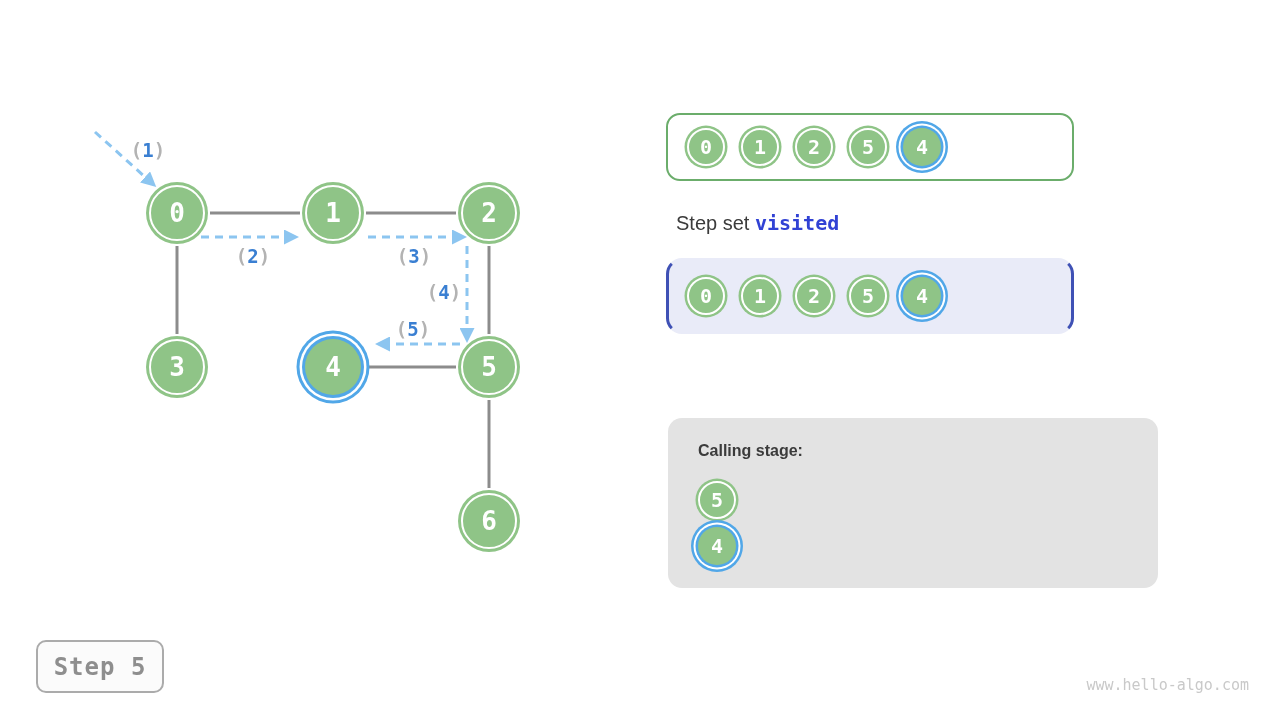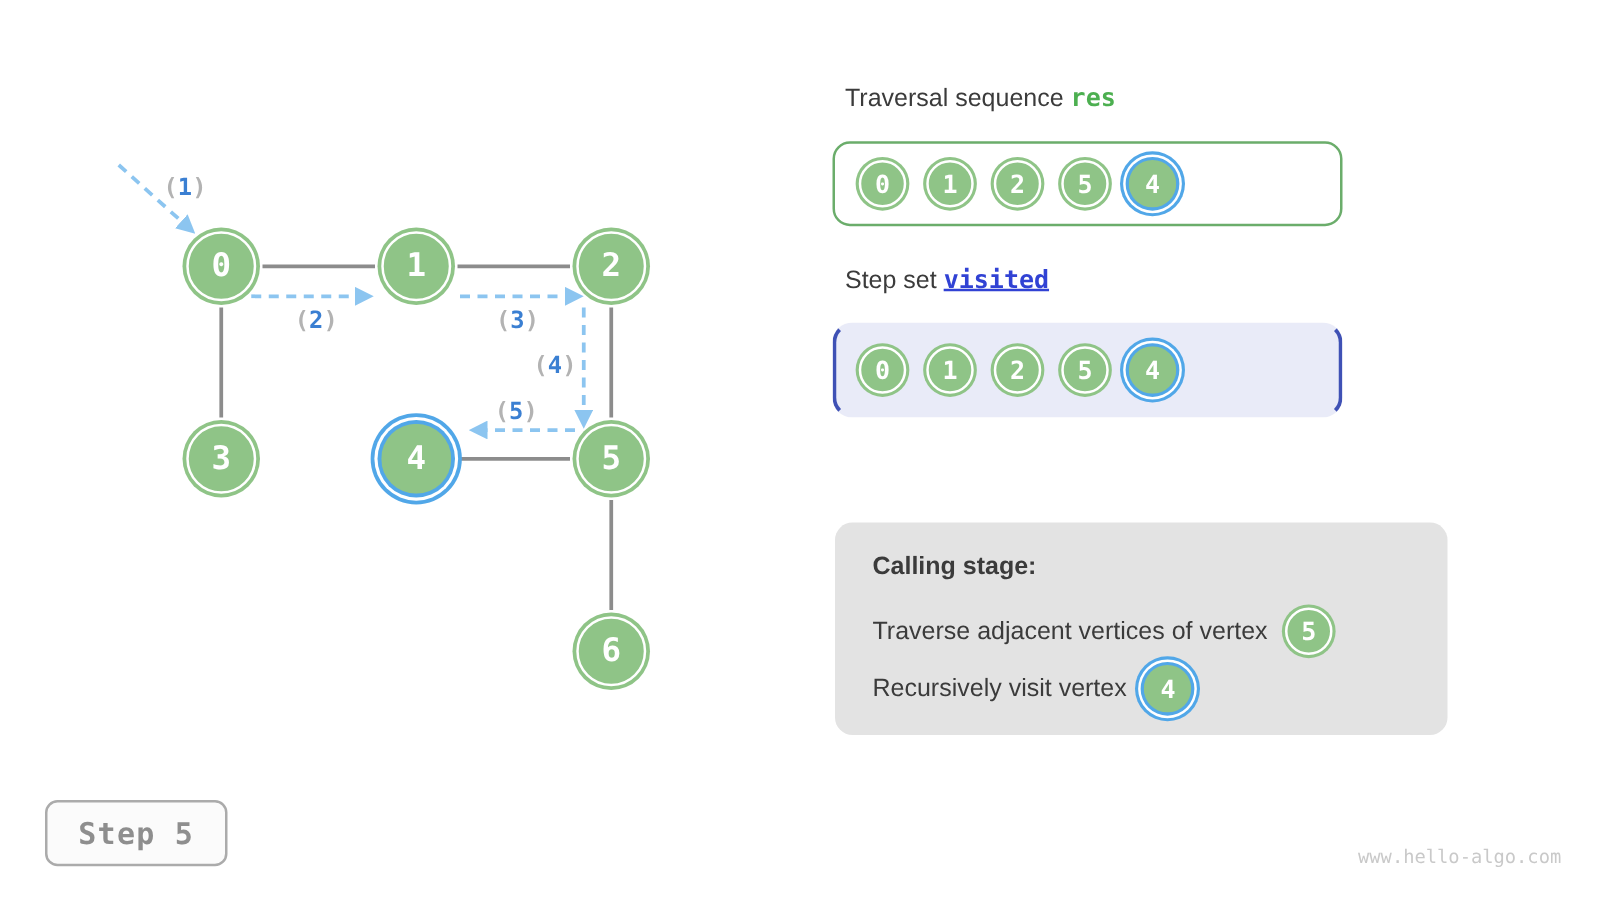--- a/index.html
+++ b/index.html
@@ -21,47 +21,47 @@
   .gnode.hl{border-color:transparent;
          box-shadow:0 0 0 3px var(--highlight_blue),0 0 0 5.5px #fff,0 0 0 8.5px var(--highlight_blue);}
 
   .order-label{position:absolute;transform:translate(-50%,-50%);white-space:nowrap;
          font:bold 19px "DejaVu Sans Mono",monospace;color:var(--order_blue);}
   .order-label .paren{color:var(--paren_gray);}
 
   
   .panel-title{position:absolute;font-size:20px;color:var(--text_dark);}
   .code{font-family:"DejaVu Sans Mono",monospace;font-weight:bold;}
-  .green{color:var(--res_green);} .indigo{color:var(--visited_blue);text-decoration:underline;}
+  .green{color:var(--res_green);} .indigo{color:var(--visited_blue);}
   .t1{left:676px;top:66px;} .t2{left:676px;top:211px;}
 
   .res-box{position:absolute;left:666px;top:113px;width:408px;height:68px;
          border:2px solid var(--box_green_border);border-radius:14px;background:#fff;
          display:flex;align-items:center;padding-left:19px;gap:16px;box-sizing:border-box;}
   .hash-box{position:absolute;left:666px;top:258px;width:408px;height:76px;
          background:var(--hash_bg);border:3px solid transparent;
          border-left-color:var(--brace_indigo);border-right-color:var(--brace_indigo);
          border-radius:16px;display:flex;align-items:center;padding-left:18px;gap:16px;box-sizing:border-box;}
 
   .chip{width:38px;height:38px;border-radius:50%;flex:none;
          background:var(--node_green);border:2px solid #fff;
          box-shadow:0 0 0 2.5px var(--node_green);
          color:#fff;font:bold 20px "DejaVu Sans Mono",monospace;line-height:1;
          display:flex;align-items:center;justify-content:center;box-sizing:border-box;}
   .chip.hl{border-color:transparent;
          box-shadow:0 0 0 2.5px var(--highlight_blue),0 0 0 4.5px #fff,0 0 0 7px var(--highlight_blue);}
 
   .calling-box{position:absolute;left:668px;top:418px;width:490px;height:170px;
          background:var(--call_bg);border-radius:14px;padding:24px 30px;box-sizing:border-box;}
-  .call-heading{font-size:20px;font-weight:bold;color:var(--text_dark);}
+  .call-heading{font-size:16px;font-weight:bold;color:var(--text_dark);}
   .call-line{display:flex;align-items:center;gap:14px;font-size:20px;
          color:var(--text_dark);height:44px;margin-top:2px;}
   .call-line:first-child{margin-top:18px;}
 
-  .step-btn{position:absolute;left:36px;top:640px;width:146px;height:53px;
+  .step-btn{position:absolute;left:36px;top:640px;width:128px;height:53px;
          border:2px solid var(--step_border);border-radius:10px;background:#FBFBFB;
          color:var(--step_gray);font:bold 24px "DejaVu Sans Mono",monospace;letter-spacing:1px;
          display:flex;align-items:center;justify-content:center;box-sizing:border-box;}
 
   .watermark{position:absolute;right:31px;top:676px;
          font:15px "DejaVu Sans Mono",monospace;color:var(--watermark_gray);}
 </style>
 </head>
 <body>
 
@@ -98,23 +98,20 @@
       <div class="order-label" style="left: 413px; top: 329px;"><span class="paren">(</span><span>5</span><span class="paren">)</span></div>
       <div class="gnode" style="left: 177px; top: 213px;">0</div>
       <div class="gnode" style="left: 333px; top: 213px;">1</div>
       <div class="gnode" style="left: 489px; top: 213px;">2</div>
       <div class="gnode" style="left: 177px; top: 367px;">3</div>
       <div class="gnode hl" style="left: 333px; top: 367px;">4</div>
       <div class="gnode" style="left: 489px; top: 367px;">5</div>
       <div class="gnode" style="left: 489px; top: 521px;">6</div>
     </div>
 
-  <div class="panel-title t1">
-    <span>Traversal sequence </span><span class="code green">res</span>
-  </div>
   <div class="res-box">
       <span class="chip">0</span>
       <span class="chip">1</span>
       <span class="chip">2</span>
       <span class="chip">5</span>
       <span class="chip hl">4</span>
     </div>
 
   <div class="panel-title t2">
     <span>Step set </span><span class="code indigo">visited</span>
@@ -124,25 +121,23 @@
       <span class="chip">1</span>
       <span class="chip">2</span>
       <span class="chip">5</span>
       <span class="chip hl">4</span>
     </div>
 
   <div class="calling-box">
     <div class="call-heading">Calling stage:</div>
     <div id="call-lines">
         <div class="call-line">
-          <span>Traverse adjacent vertices of vertex</span>
           <span class="chip">5</span>
         </div>
         <div class="call-line">
-          <span>Recursively visit vertex</span>
           <span class="chip hl">4</span>
         </div>
       </div>
   </div>
 
   <div class="step-btn">Step 5</div>
   <div class="watermark">www.hello-algo.com</div>
 </div>
 
 </body></html>

